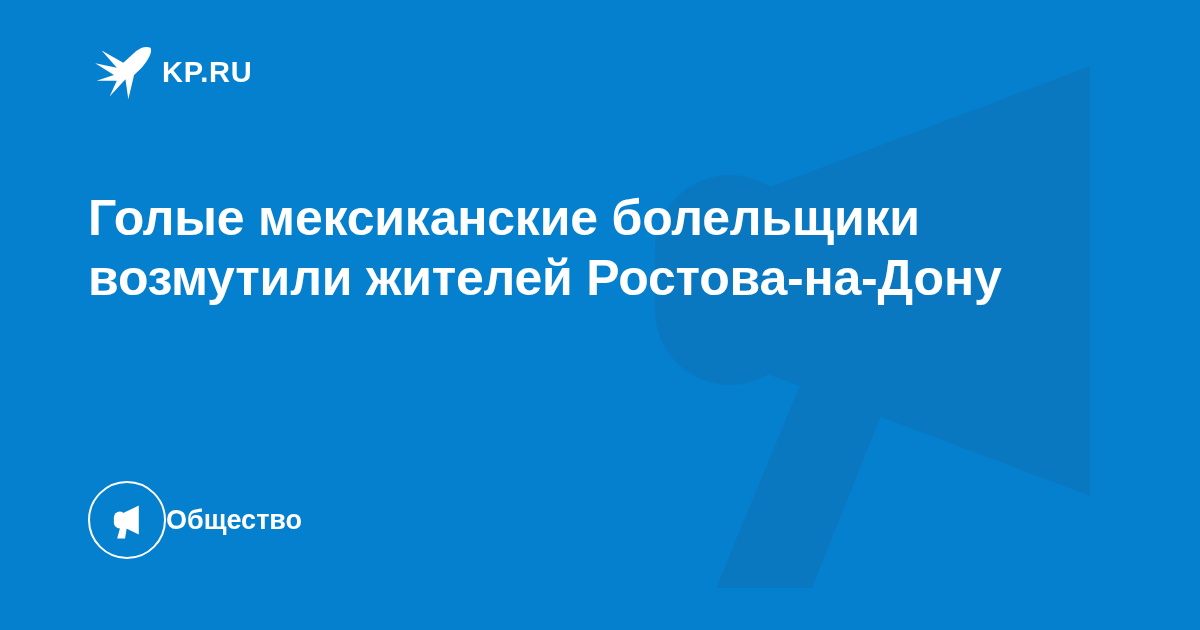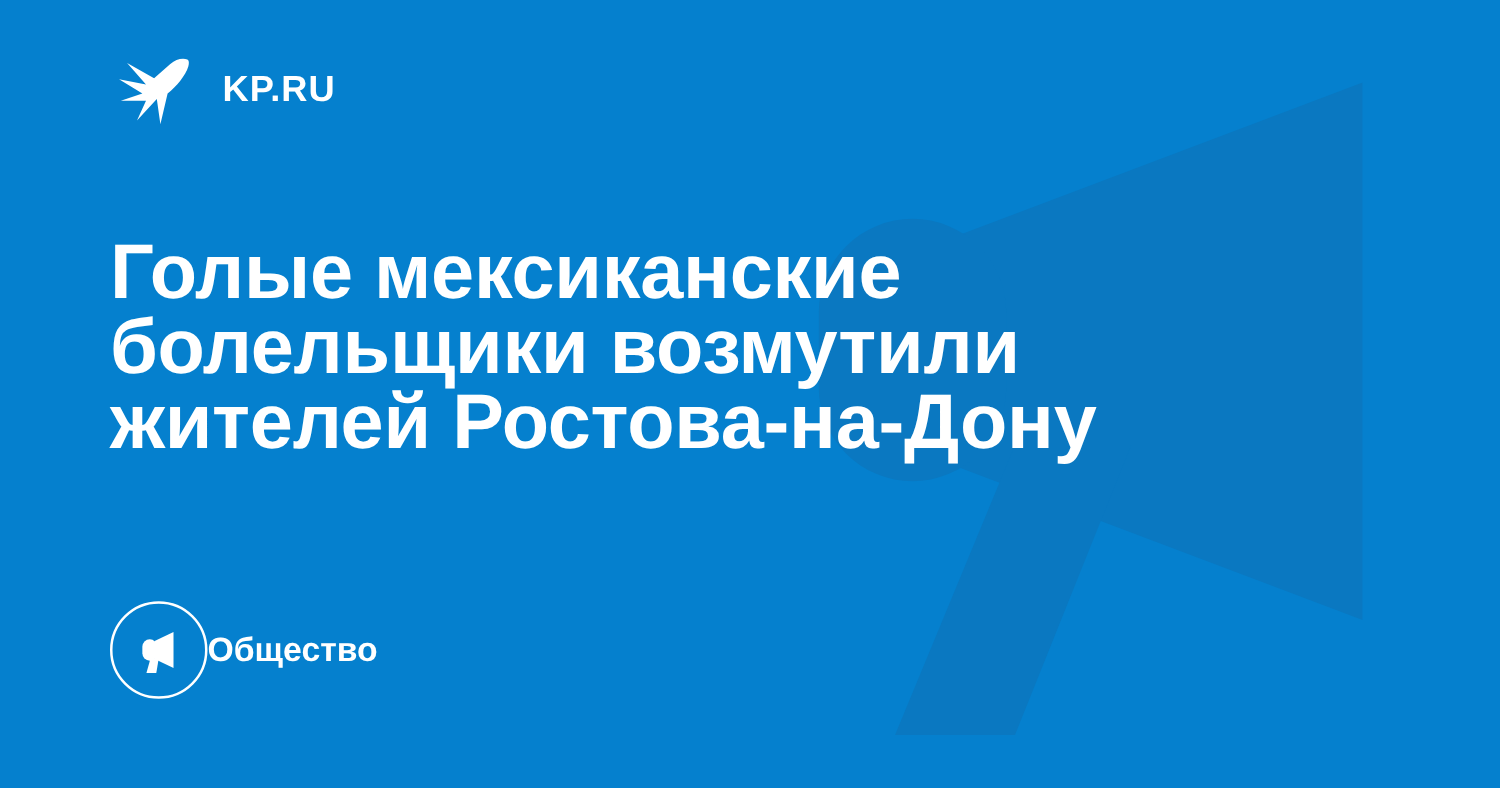--- a/index.html
+++ b/index.html
@@ -30,21 +30,21 @@
     height: 630px;
   }
 
   
   .brand {
     position: absolute;
     left: 88px;
     top: 34px;
     display: flex;
     align-items: center;
-    gap: 18px;
+    gap: 2px;
     height: 76px;
   }
   .brand-mark {
     width: 72px;
     height: 72px;
     display: block;
     flex: 0 0 auto;
   }
   .brand-mark svg {
     display: block;
@@ -62,21 +62,21 @@
 
   
   .headline {
     position: absolute;
     left: 88px;
     top: 188px;
     width: 990px;
     margin: 0;
     padding: 0;
     color: #ffffff;
-    font-size: 62px;
+    font-size: 50px;
     font-weight: bold;
     line-height: 60px;
     letter-spacing: -0.2px;
     white-space: pre-line;
   }
 
   
   .category {
     position: absolute;
     left: 88px;

